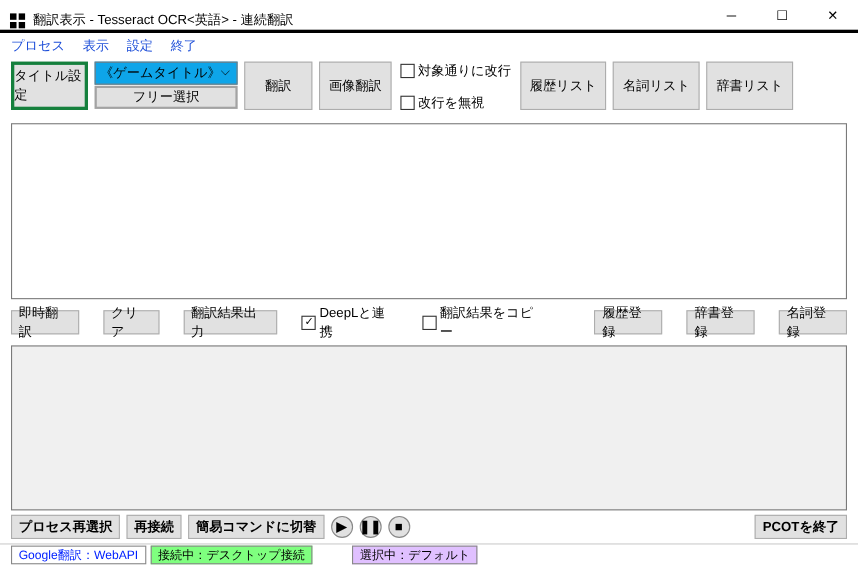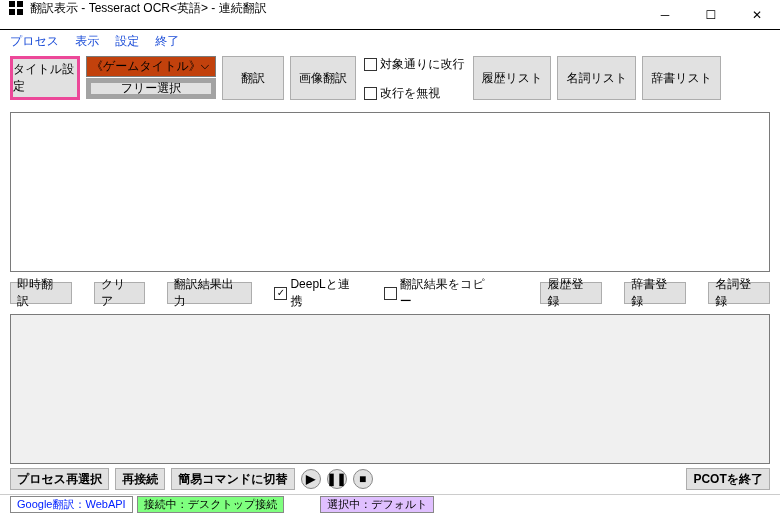--- a/index.html
+++ b/index.html
@@ -1,32 +1,32 @@
 <!DOCTYPE html>
 <html><head>
 <meta charset="utf-8">
 <style>
 * { box-sizing: border-box; margin: 0; padding: 0; font-family: "Meiryo UI", "MS UI Gothic", sans-serif; font-size: 12px; }
 body { background: #fff; width: 780px; height: 532px; overflow: hidden; }
 
-.titlebar { height: 30px; display: flex; align-items: flex-start; padding-left: 8px; border-bottom: 1px solid #000000; }
+.titlebar { height: 30px; display: flex; align-items: flex-end; padding-left: 8px; border-bottom: 3px solid #000000; }
 .titlebar-icon { width: 16px; height: 16px; margin-right: 6px; display:flex; align-items:center; justify-content:center; }
 .titlebar-title { flex: 1; font-size: 12px; color: #000; }
 .win-btns { display: flex; height: 100%; }
 .win-btn { width: 46px; height: 100%; display: flex; align-items: center; justify-content: center; font-size: 12px; color: #000; }
 
 .menubar { height: 22px; display: flex; align-items: center; padding-left: 10px; gap: 16px; }
 .menubar span { color: #1d4ed8; }
 
 .toolbar { padding: 4px 10px 6px 10px; display: flex; gap: 6px; align-items: stretch; }
-.title-set { width: 70px; border: 3px solid #ec4899; background: #e1e1e1; display: flex; align-items: center; justify-content: center; height: 44px; }
+.title-set { width: 70px; border: 3px solid #15803d; background: #e1e1e1; display: flex; align-items: center; justify-content: center; height: 44px; }
 .combo-area { width: 130px; display: flex; flex-direction: column; gap: 1px; }
-.combo { height: 21px; border: 1px solid #7a7a7a; background: #c2410c; display: flex; align-items: center; padding: 0 4px; position: relative; }
+.combo { height: 21px; border: 1px solid #7a7a7a; background: #0ea5e9; display: flex; align-items: center; padding: 0 4px; position: relative; }
 .combo::after { content:"⌵"; position: absolute; right: 6px; top: 2px; font-size: 11px; }
-.mini-btn { height: 21px; border: 5px solid #a3a3a3; background: #e1e1e1; display: flex; align-items: center; justify-content: center; }
+.mini-btn { height: 21px; border: 2px solid #a3a3a3; background: #e1e1e1; display: flex; align-items: center; justify-content: center; }
 
 .btn { border: 1px solid #adadad; background: #e1e1e1; display: flex; align-items: center; justify-content: center; height: 44px; padding: 0 8px; min-width: 62px; }
 .btn-sm { height: 22px; padding: 0 6px; min-width: auto; }
 .chk-area { display: flex; flex-direction: column; justify-content: center; gap: 12px; padding: 0 2px; }
 .chk { display: flex; align-items: center; gap: 3px; }
 .chk-box { width: 13px; height: 13px; border: 1px solid #333; background: #fff; display: flex; align-items: center; justify-content: center; font-size: 10px; line-height: 1; }
 
 .main-text { margin: 4px 10px 4px 10px; border: 1px solid #7a7a7a; background: #fff; height: 160px; }
 
 .mid-row { margin: 0 10px 4px 10px; display: flex; align-items: center; gap: 22px; }

